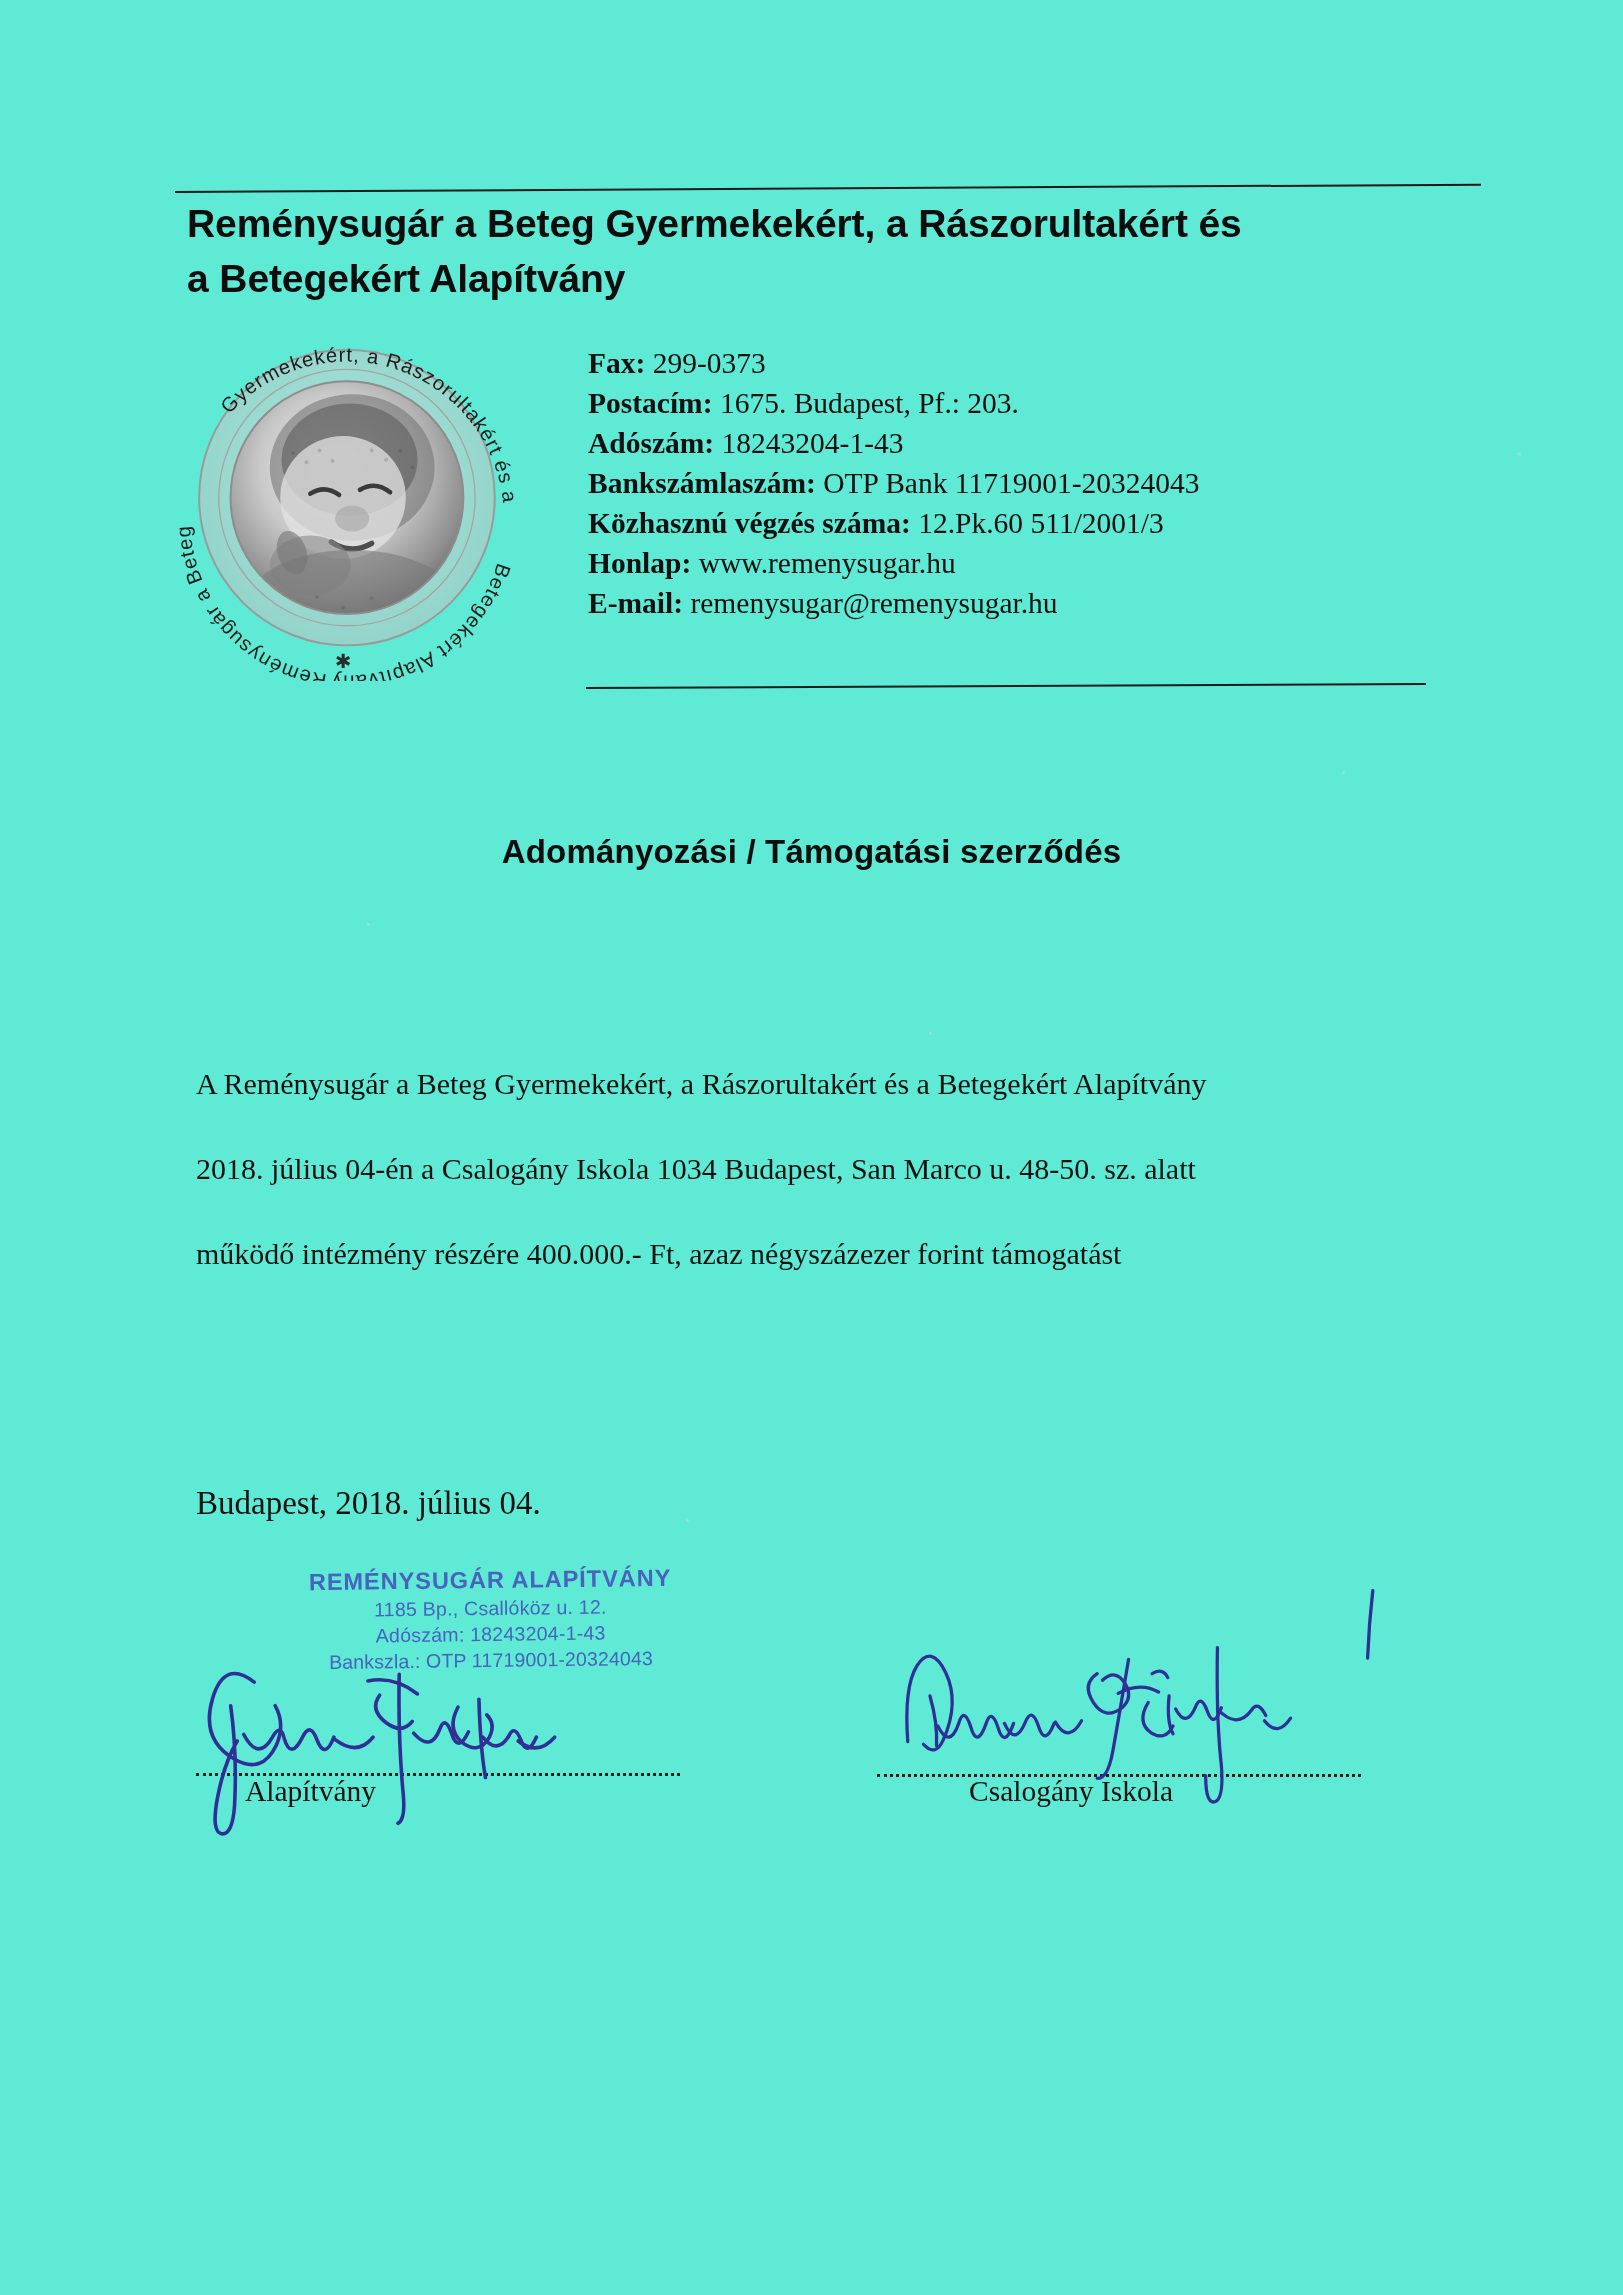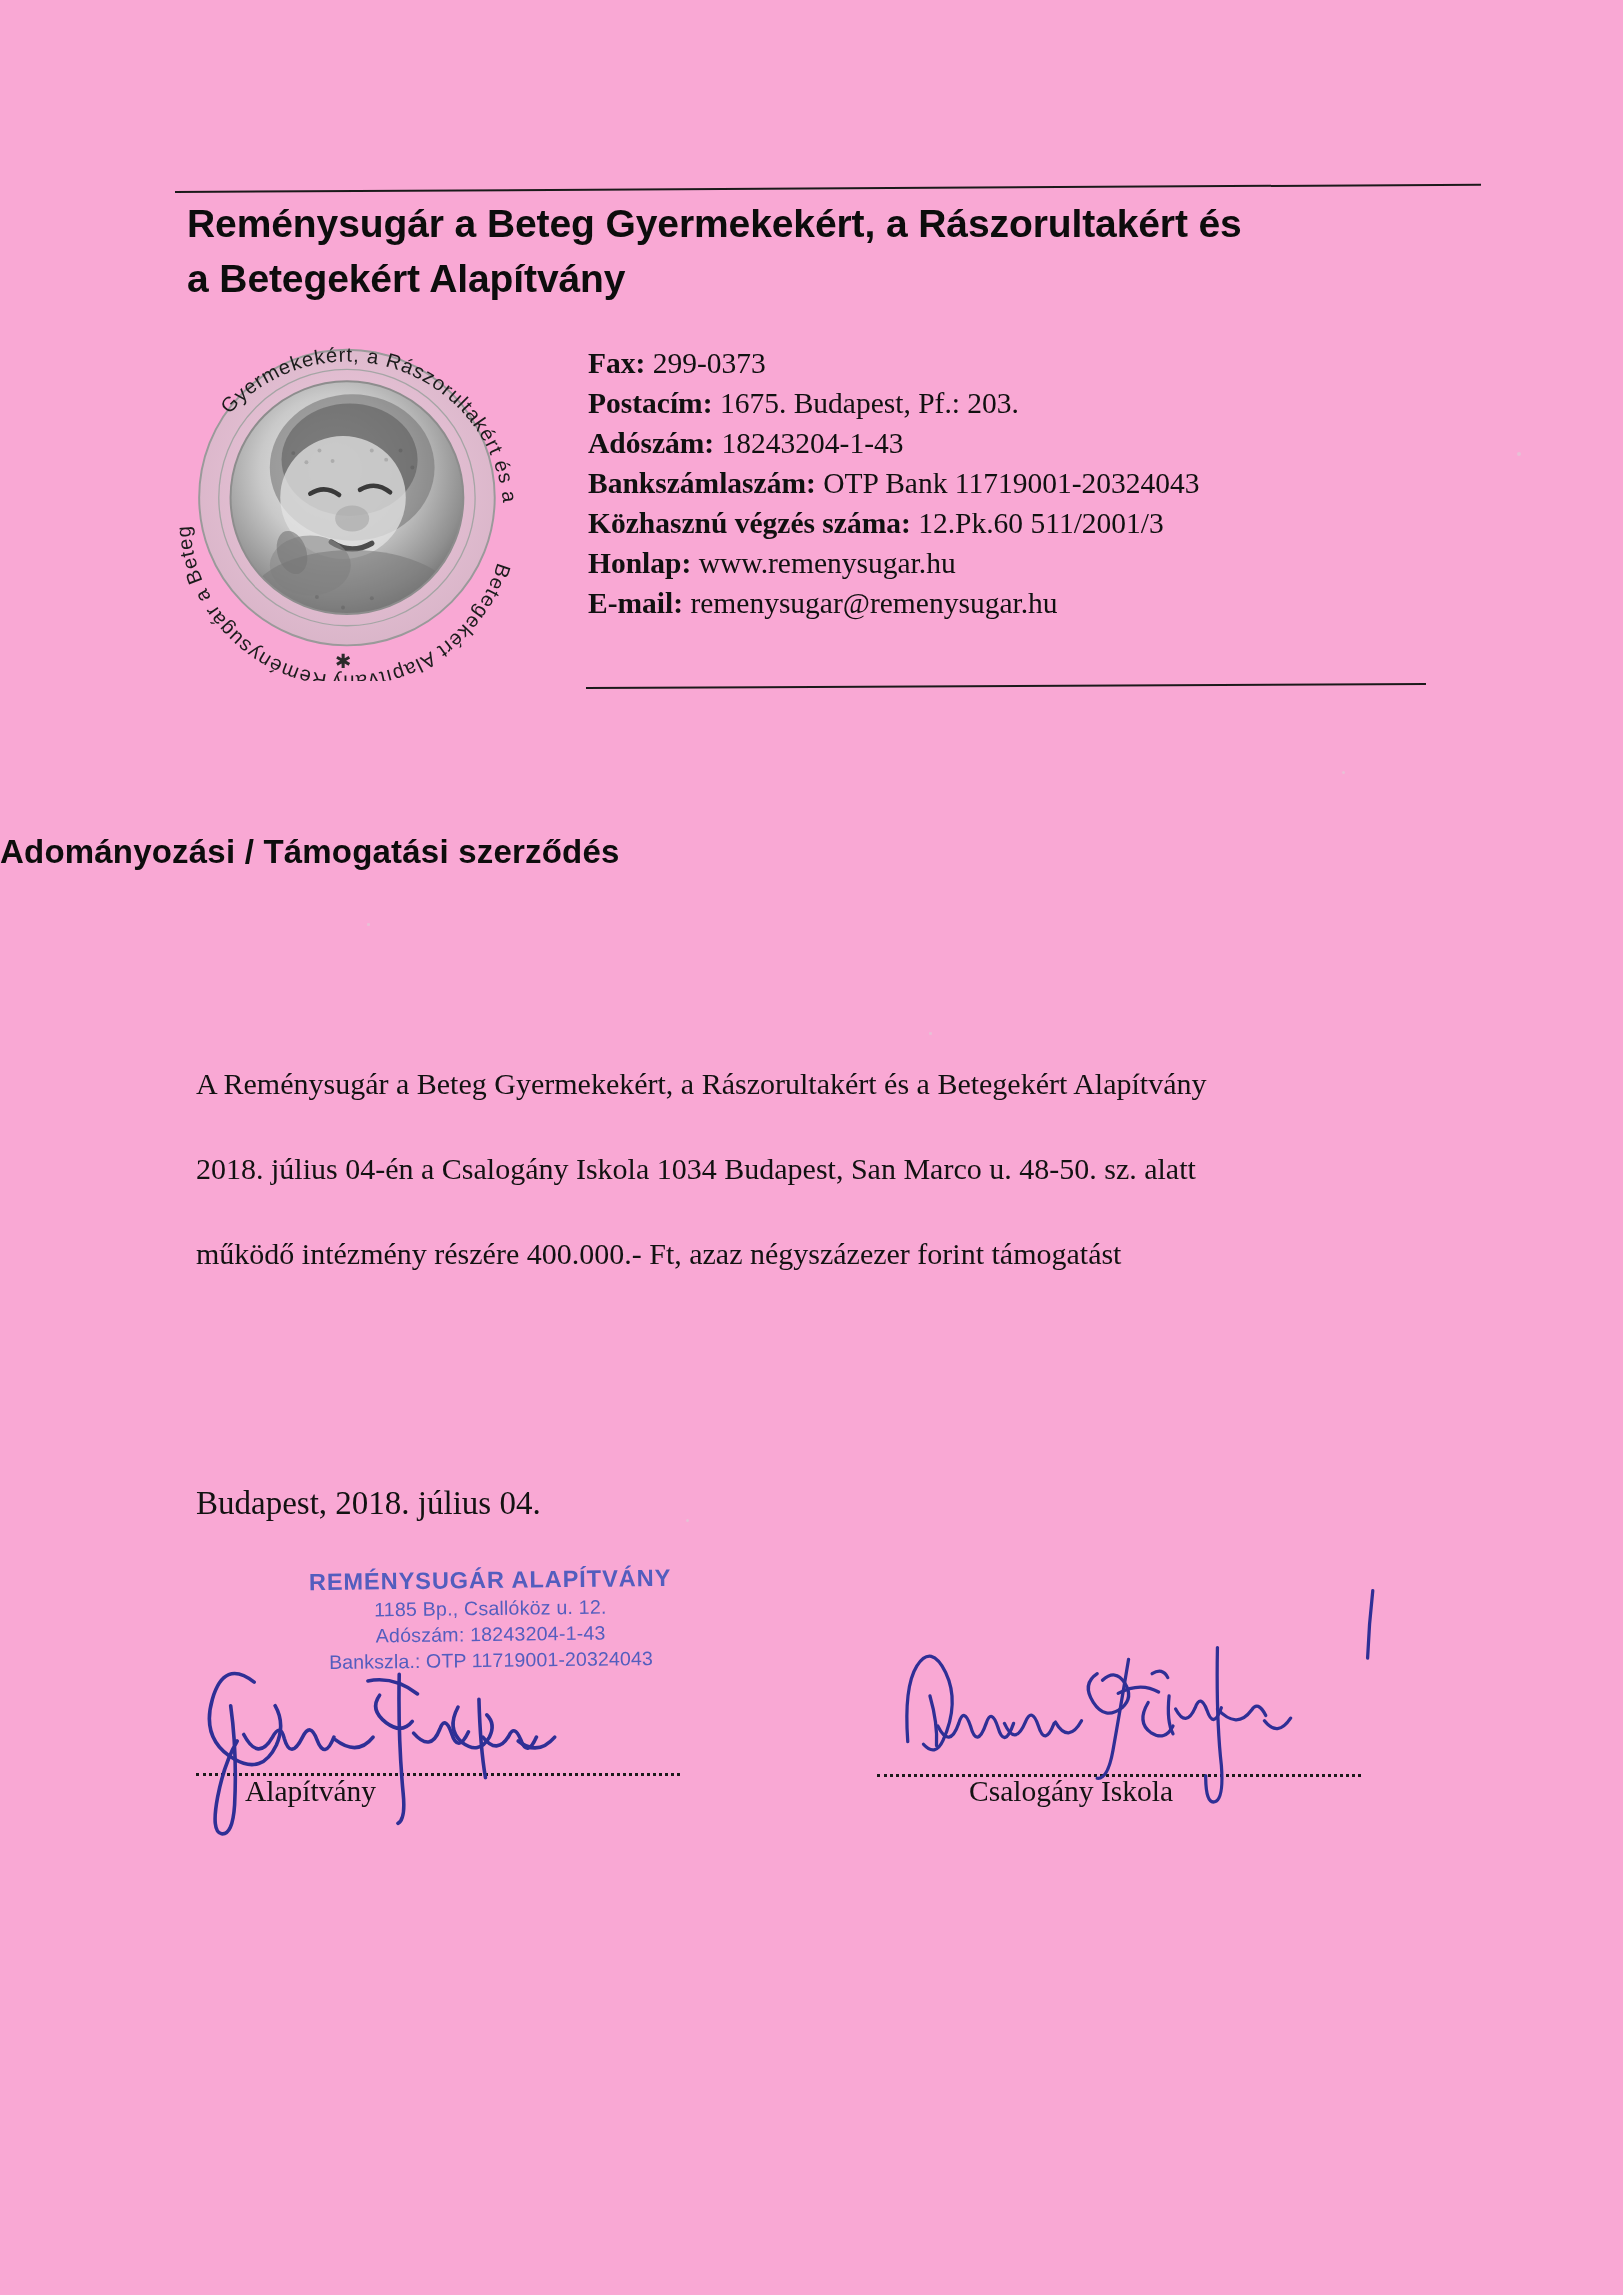--- a/index.html
+++ b/index.html
@@ -12,21 +12,21 @@
     height: 2295px;
     position: relative;
     overflow: hidden;
     font-family: "Liberation Serif", "DejaVu Serif", serif;
     color: #111111;
   }
 
   .page {
     position: absolute;
     inset: 0;
-    background: #f9a8d4;
+    background: #5eead4;
   }
 
   
   .rule-top {
     position: absolute;
     left: 175px;
     top: 191px;
     width: 1306px;
     height: 2px;
     background: #1a1a1a;
@@ -81,21 +81,21 @@
     transform: rotate(-0.28deg);
     transform-origin: left center;
   }
 
   
   .doc-title {
     position: absolute;
     left: 0;
     top: 833px;
     width: 1623px;
-    text-align: left;
+    text-align: center;
     font-family: "Liberation Sans", "DejaVu Sans", sans-serif;
     font-weight: bold;
     font-size: 33px;
     letter-spacing: 0.2px;
     color: #0d0d0d;
   }
 
   
   .body-text {
     position: absolute;

